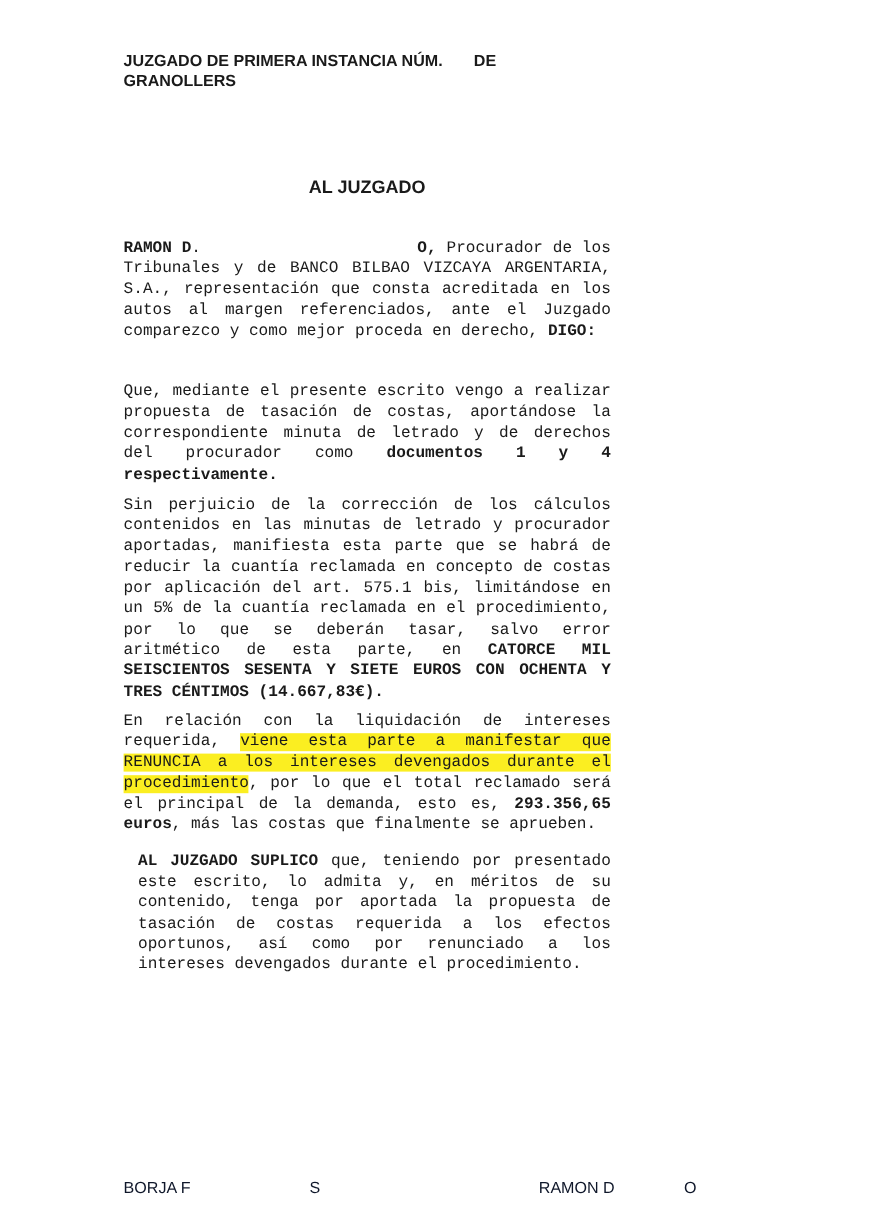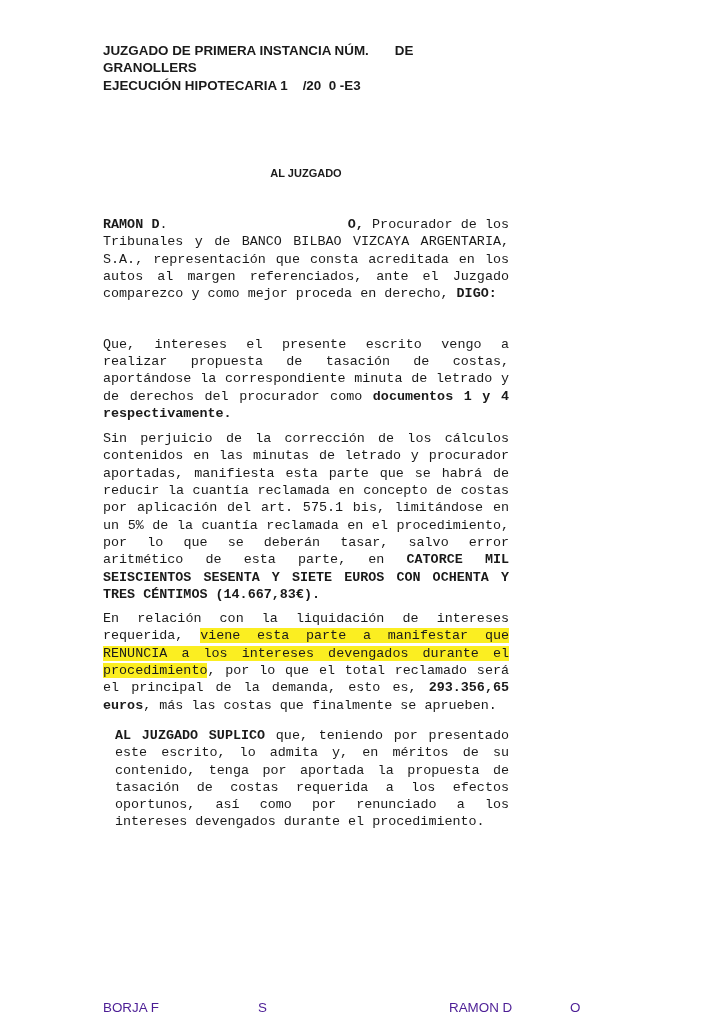--- a/index.html
+++ b/index.html
@@ -21,63 +21,62 @@
     overflow: hidden;
   }
   .header div {
     font-weight: bold;
     white-space: pre-wrap;
   }
   .title {
     margin: 71px 0 0 0;
     font-weight: bold;
     text-align: center;
-    font-size: 11px;
+    font-size: 15px;
   }
   p {
     margin: 0;
     font-family: Liberation Mono, monospace;
   }
   .just { text-align: justify; }
   .p1 { margin-top: 34px; }
   .p2 { margin-top: 33px; }
   .p3 { margin-top: 8px; }
   .p4 { margin-top: 7px; }
   .p5 { margin-top: 58px; }
   .p6 { margin-top: 13px; margin-left: 12px; }
   .date { margin-top: 33px; }
   .b { font-weight: bold; }
   .hl { background: #fbee21; }
   .sig-row {
     position: relative;
     margin-top: 168px;
     height: 17px;
-    color: #4c1d95;
+    color: #0f172a;
   }
   .sig-row span { position: absolute; top: 0; white-space: nowrap; }
   .sig-1 { left: 0px; }
   .sig-2 { left: 155px; }
   .sig-3 { left: 346px; }
   .sig-4 { left: 467px; }
 </style>
 </head>
 <body>
 
 <div class="page">
 
   <div class="header">
     <div>JUZGADO DE PRIMERA INSTANCIA NÚM.&nbsp;&nbsp;&nbsp;&nbsp;&nbsp;&nbsp; DE GRANOLLERS</div>
-    <div>EJECUCIÓN HIPOTECARIA 1&nbsp;&nbsp;&nbsp;&nbsp;/20&nbsp;&nbsp;0 -E3</div>
   </div>
 
   <div class="title">AL JUZGADO</div>
 
   <p class="p1 just"><span class="b">RAMON D</span><span>.&nbsp;&nbsp;&nbsp;&nbsp;&nbsp;&nbsp;&nbsp;&nbsp;&nbsp;&nbsp;&nbsp;&nbsp;&nbsp;&nbsp;&nbsp;&nbsp;&nbsp;&nbsp;&nbsp;&nbsp;&nbsp;&nbsp;</span><span class="b">O,</span><span> Procurador de los Tribunales y de BANCO BILBAO VIZCAYA ARGENTARIA, S.A., representación que consta acreditada en los autos al margen referenciados, ante el Juzgado comparezco y como mejor proceda en derecho, </span><span class="b">DIGO:</span></p>
 
-  <p class="p2 just"><span>Que, intereses el presente escrito vengo a realizar propuesta de tasación de costas, aportándose la correspondiente minuta de letrado y de derechos del procurador como </span><span class="b">documentos 1 y 4 respectivamente.</span></p>
+  <p class="p2 just"><span>Que, mediante el presente escrito vengo a realizar propuesta de tasación de costas, aportándose la correspondiente minuta de letrado y de derechos del procurador como </span><span class="b">documentos 1 y 4 respectivamente.</span></p>
 
   <p class="p3 just"><span>Sin perjuicio de la corrección de los cálculos contenidos en las minutas de letrado y procurador aportadas, manifiesta esta parte que se habrá de reducir la cuantía reclamada en concepto de costas por aplicación del art. 575.1 bis, limitándose en un 5% de la cuantía reclamada en el procedimiento, por lo que se deberán tasar, salvo error aritmético de esta parte, en </span><span class="b">CATORCE MIL SEISCIENTOS SESENTA Y SIETE EUROS CON OCHENTA Y TRES CÉNTIMOS (14.667,83€).</span></p>
 
   <p class="p4 just"><span>En relación con la liquidación de intereses requerida, </span><span class="hl">viene esta parte a manifestar que RENUNCIA a los intereses devengados durante el procedimiento</span><span>, por lo que el total reclamado será el principal de la demanda, esto es, </span><span class="b">293.356,65 euros</span><span>, más las costas que finalmente se aprueben.</span></p>
 
 
   <p class="p6 just"><span class="b">AL JUZGADO SUPLICO</span><span> que, teniendo por presentado este escrito, lo admita y, en méritos de su contenido, tenga por aportada la propuesta de tasación de costas requerida a los efectos oportunos, así como por renunciado a los intereses devengados durante el procedimiento.</span></p>
 
 
   <div class="sig-row">

